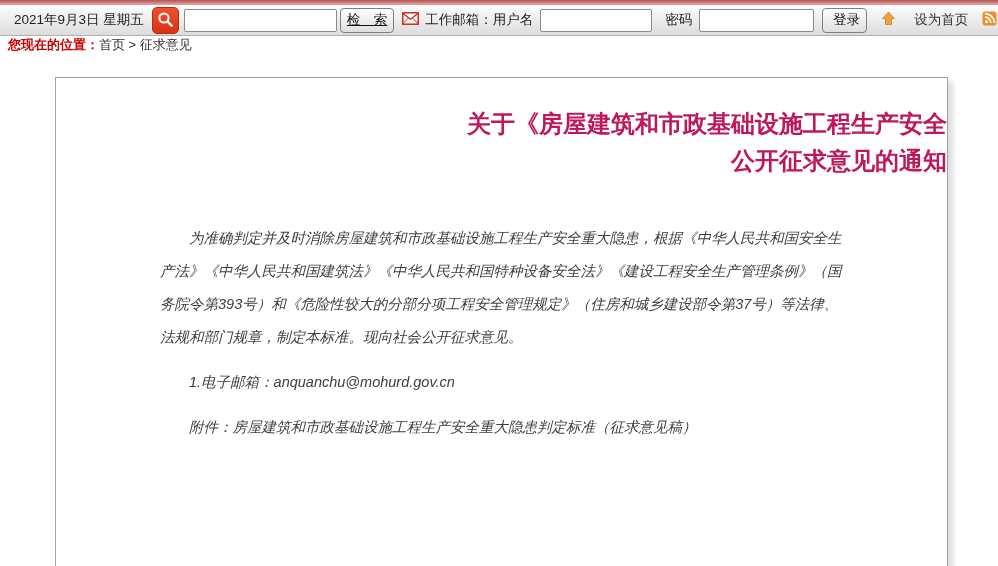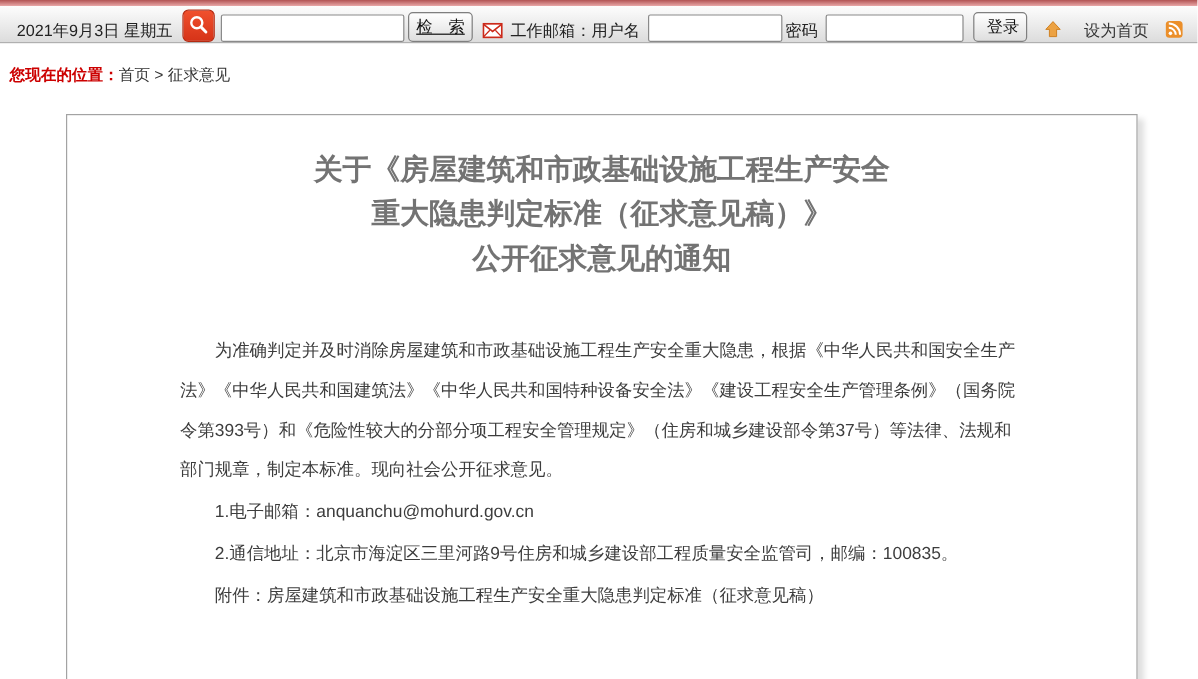--- a/index.html
+++ b/index.html
@@ -14,21 +14,21 @@
   .red-strip {
     height: 5px;
     background: linear-gradient(#b25454, #e9a8a8);
   }
   
   .topbar {
     height: 31px;
     background: linear-gradient(#fdfdfd, #dcdcdc);
     border-bottom: 1px solid #b0b0b0;
     display: flex;
-    align-items: flex-end;
+    align-items: center;
     padding: 0 8px 0 14px;
     font-size: 13.5px;
     color: #222;
     white-space: nowrap;
   }
   .topbar .date { margin-right: 8px; }
   .mag-btn {
     width: 27px; height: 27px;
     margin-top: 1px;
     background: linear-gradient(#f0502d, #d63318);
@@ -58,59 +58,59 @@
     background: linear-gradient(#ffffff, #dedede);
     font-size: 13.5px;
     color: #111;
     cursor: pointer;
     font-family: inherit;
   }
   .retrieve-btn { width: 62px; margin-left: 1px; text-decoration: underline; }
   .login-btn { width: 46px; margin-left: 6px; padding-left: 10px; }
   .mail-icon { margin: 0 4px 0 8px; flex: 0 0 auto; }
   .tb-label { margin: 0 2px; }
-  .pass-label { margin-left: 0; }
+  .pass-label { margin-left: 11px; }
   .tb-spacer { flex: 1; }
   .tb-link {
     display: flex; align-items: center; gap: 18px;
     color: #333; cursor: pointer; margin-left: 14px;
     text-decoration: none;
   }
   
   .breadcrumb {
-    padding: 18px 0 12px 8px;
+    padding: 0 0 12px 8px;
     font-size: 13px;
     color: #333;
   }
   .crumb-label { color: #cc0000; font-weight: bold; }
   
   .content-box {
     margin-left: 55px;
     margin-top: 11px;
     width: 893px;
     min-height: 620px;
     background: #fff;
     border: 1px solid #a3a3a3;
     box-shadow: 5px 4px 5px rgba(0,0,0,0.13);
   }
   .doc-title {
     margin-top: 27px;
-    text-align: center;
+    text-align: right;
     font-size: 24px;
     font-weight: bold;
     line-height: 37px;
-    color: #737373;
+    color: #be185d;
   }
   .doc-body {
     margin: 43px 92px 0 92px;
     font-size: 14.5px;
     line-height: 33px;
     color: #3d3d3d;
   }
-  .doc-body p { margin: 2px; text-indent: 2em; }
+  .doc-body p { margin: 12px; text-indent: 2em; font-style: italic; }
 </style>
 </head>
 <body>
 
 <div class="red-strip"></div>
 
 <div class="topbar">
   <span class="date">2021年9月3日 星期五</span>
 
   <div class="mag-btn">
@@ -168,25 +168,23 @@
 </div>
 
 <div class="breadcrumb">
   <span class="crumb-label">您现在的位置：</span><span>首页 &gt; 征求意见</span>
 </div>
 
 <div class="content-box">
 
   <div class="doc-title">
     <div>关于《房屋建筑和市政基础设施工程生产安全</div>
-    <div>重大隐患判定标准（征求意见稿）》</div>
     <div>公开征求意见的通知</div>
   </div>
 
   <div class="doc-body">
     <p>为准确判定并及时消除房屋建筑和市政基础设施工程生产安全重大隐患，根据《中华人民共和国安全生产法》《中华人民共和国建筑法》《中华人民共和国特种设备安全法》《建设工程安全生产管理条例》（国务院令第393号）和《危险性较大的分部分项工程安全管理规定》（住房和城乡建设部令第37号）等法律、法规和部门规章，制定本标准。现向社会公开征求意见。</p>
     <p>1.电子邮箱：anquanchu@mohurd.gov.cn</p>
-    <p>2.通信地址：北京市海淀区三里河路9号住房和城乡建设部工程质量安全监管司，邮编：100835。</p>
     <p>附件：房屋建筑和市政基础设施工程生产安全重大隐患判定标准（征求意见稿）</p>
 
   </div>
 
 </div>
 
 </body></html>

